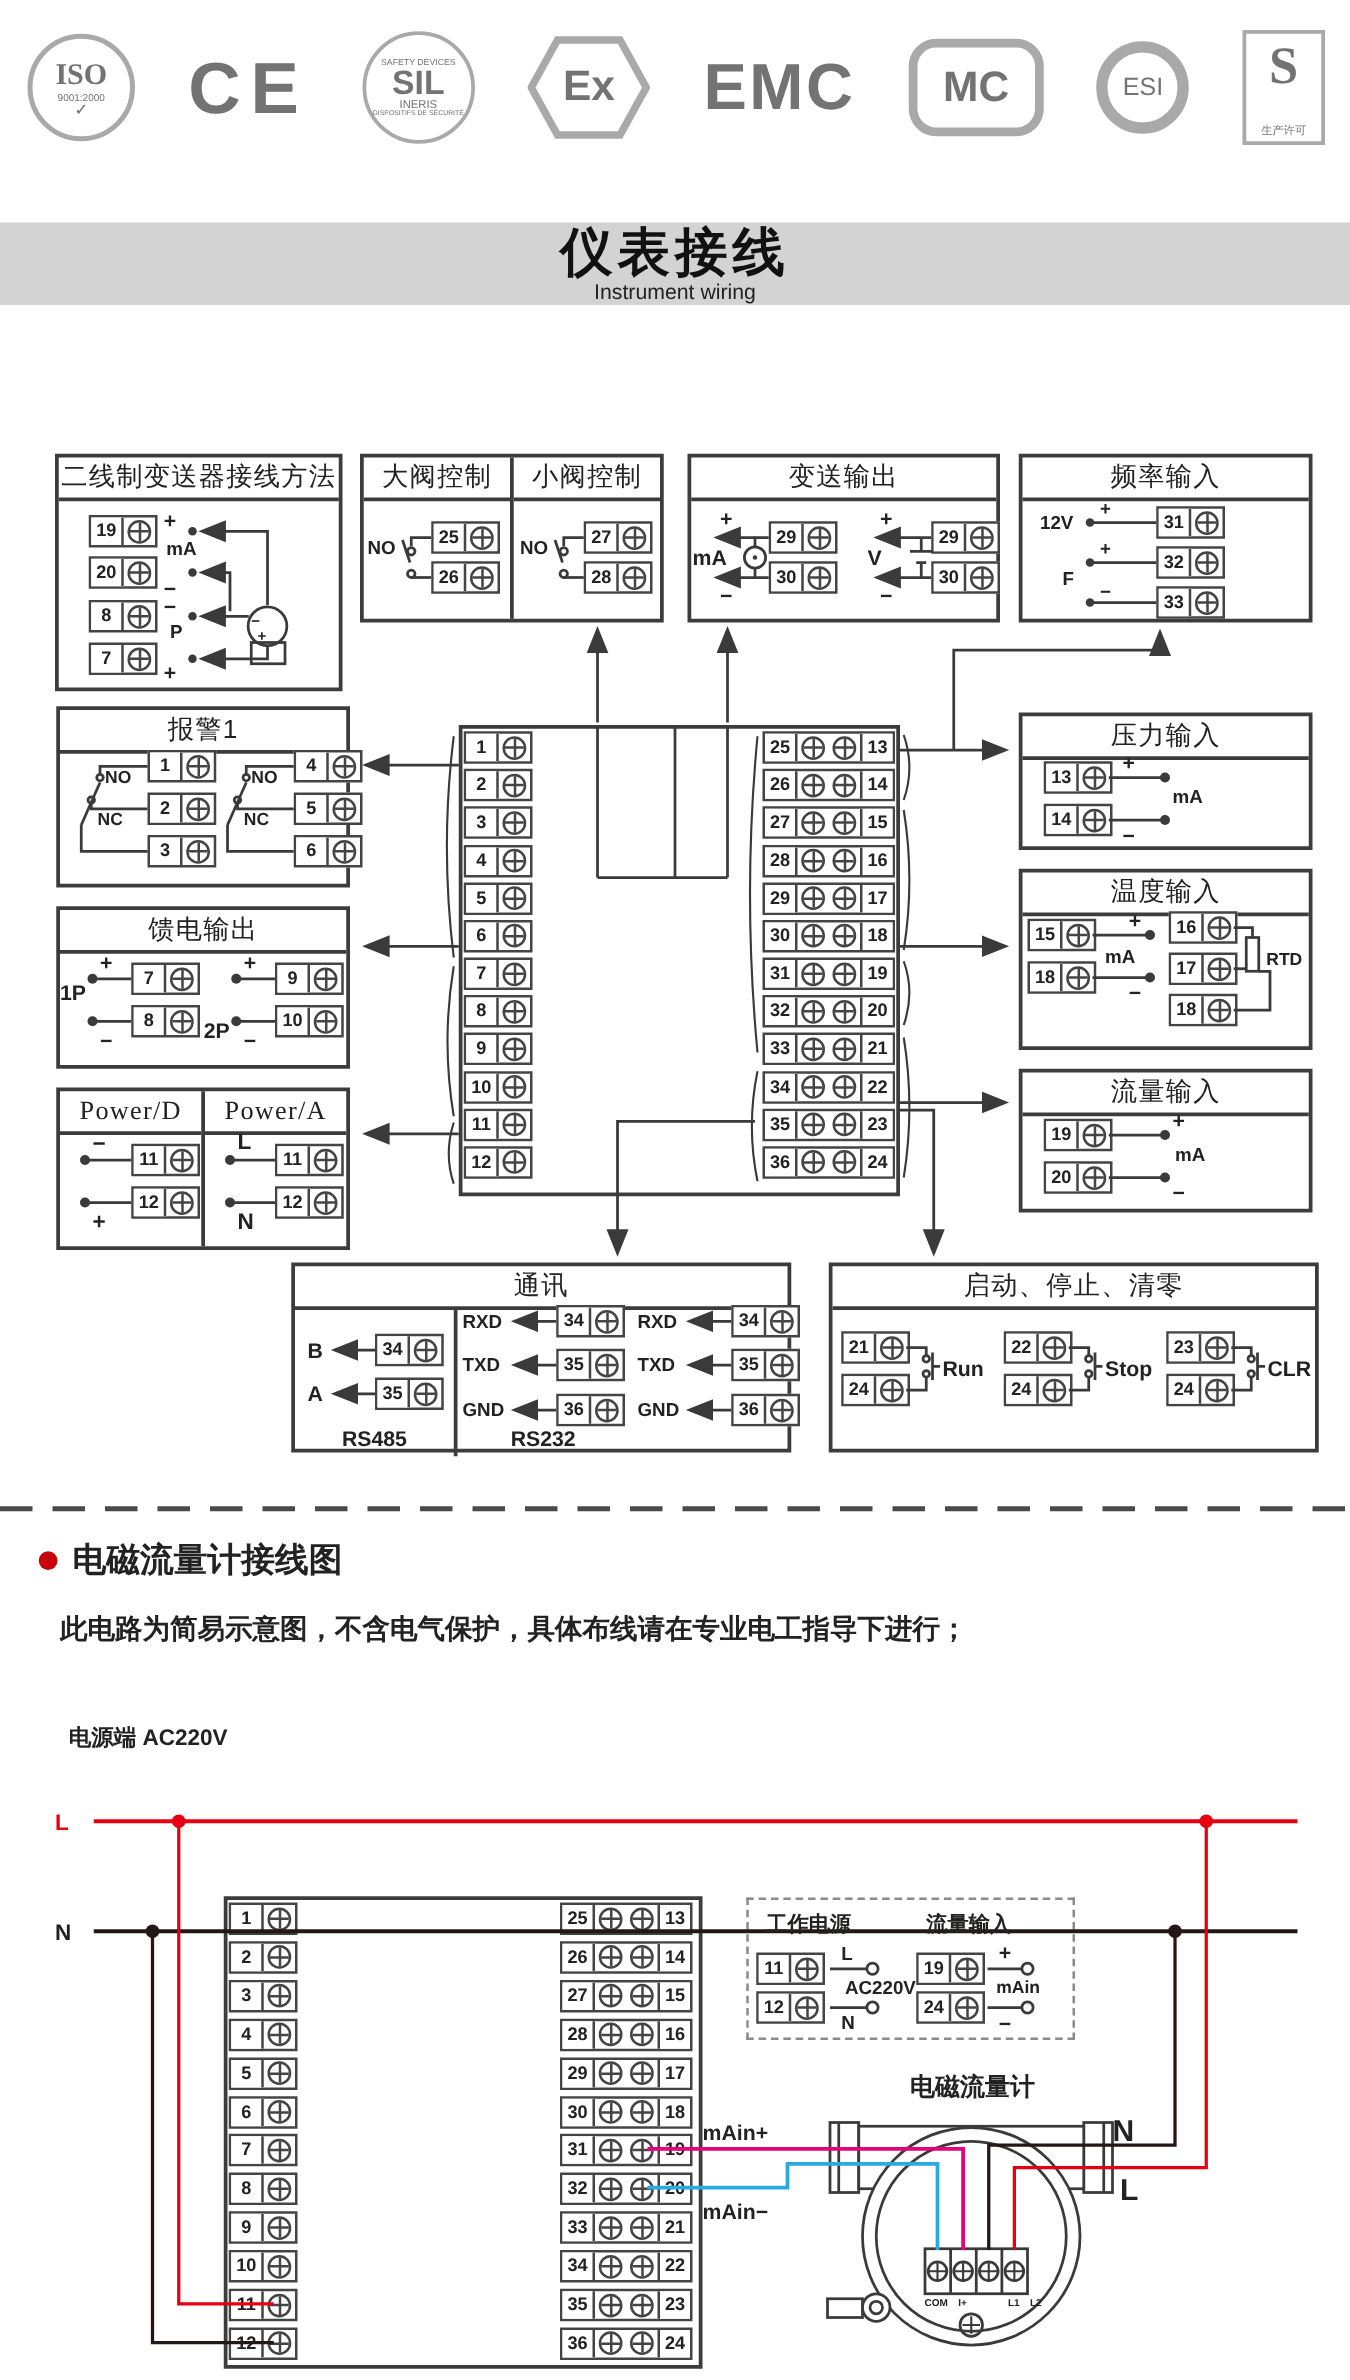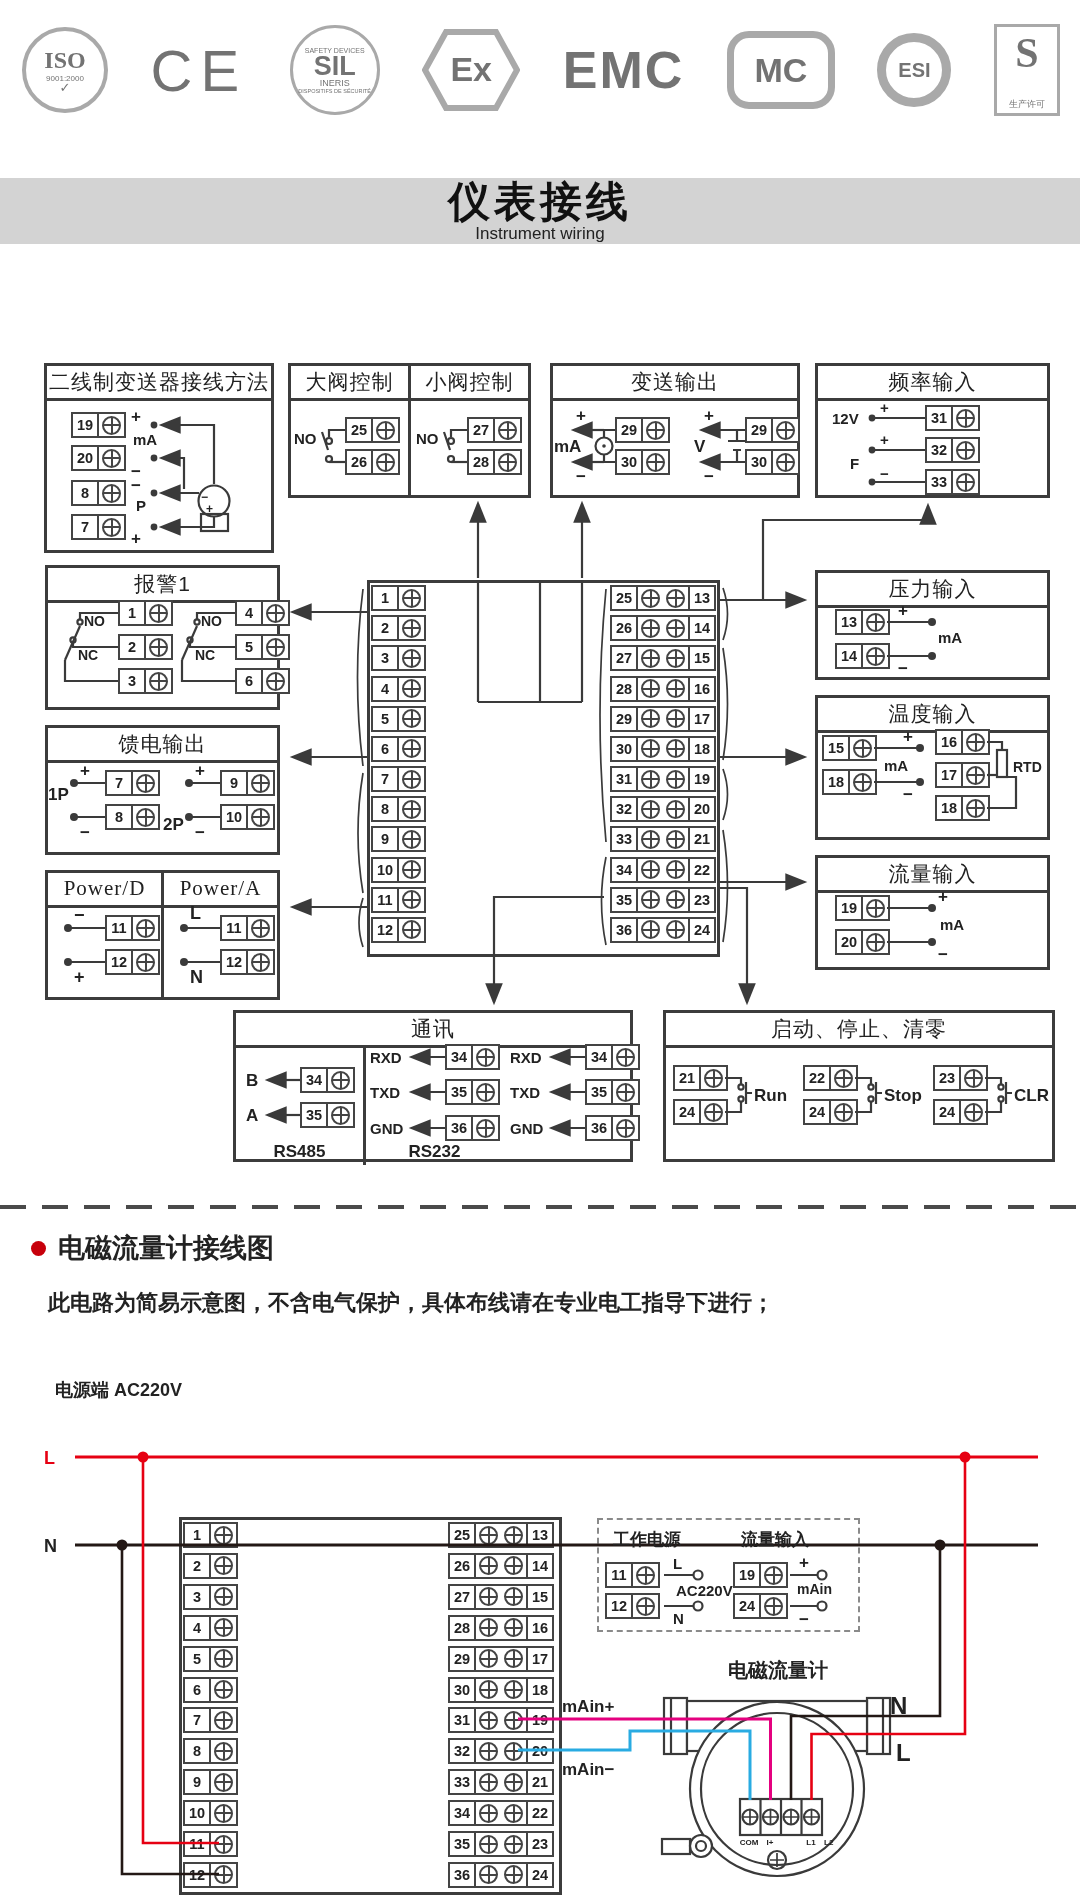--- a/index.html
+++ b/index.html
@@ -54,21 +54,21 @@
 </style>
 </head>
 <body>
 
 <div class="logos">
   <div class="lg circ" style="width:86px;height:86px">
     <span style="font-family:'Liberation Serif',serif;font-size:24px;font-weight:bold">ISO</span>
     <span style="font-size:8px">9001:2000</span>
     <span style="font-size:13px;line-height:10px">✓</span>
   </div>
-  <div class="lg" style="font-size:58px;font-weight:normal;letter-spacing:8px">
+  <div class="lg" style="font-size:58px;font-weight:bold;letter-spacing:8px">
     <span>CE</span>
   </div>
   <div class="lg circ" style="width:90px;height:90px;border-width:3px">
     <span style="font-size:7px">SAFETY DEVICES</span>
     <span style="font-size:27px;font-weight:bold;line-height:24px">SIL</span>
     <span style="font-size:9px">INERIS</span>
     <span style="font-size:5.5px">DISPOSITIFS DE SÉCURITÉ</span>
   </div>
   <div class="lg" style="position:relative;width:98px;height:88px">
     <svg width="98" height="88" viewBox="0 0 98 88">
@@ -76,21 +76,21 @@
     </svg>
     <span style="position:absolute;left:0;top:24px;width:100%;text-align:center;font-size:34px;font-weight:bold">Ex</span>
   </div>
   <div class="lg" style="font-size:52px;font-weight:bold;letter-spacing:2px">
     <span>EMC</span>
   </div>
   <div class="lg" style="width:94px;height:64px;border:7px solid #a9a9a9;border-radius:22px;justify-content:center">
     <span style="font-size:34px;font-weight:bold">MC</span>
   </div>
   <div class="lg circ" style="width:74px;height:74px;border-width:9px">
-    <span style="font-size:20px;font-weight:bold">ESI</span>
+    <span style="font-size:20px;font-weight:normal">ESI</span>
   </div>
   <div class="lg" style="width:60px;height:82px;border:3px solid #a9a9a9;justify-content:space-between;padding:2px 0">
     <span style="font-family:'Liberation Serif',serif;font-size:42px;font-weight:bold;line-height:48px">S</span>
     <span style="font-size:9px">生产许可</span>
   </div>
 </div>
 
 <div class="band">
   <h1>仪表接线</h1>
   <div class="sub">Instrument wiring</div>

